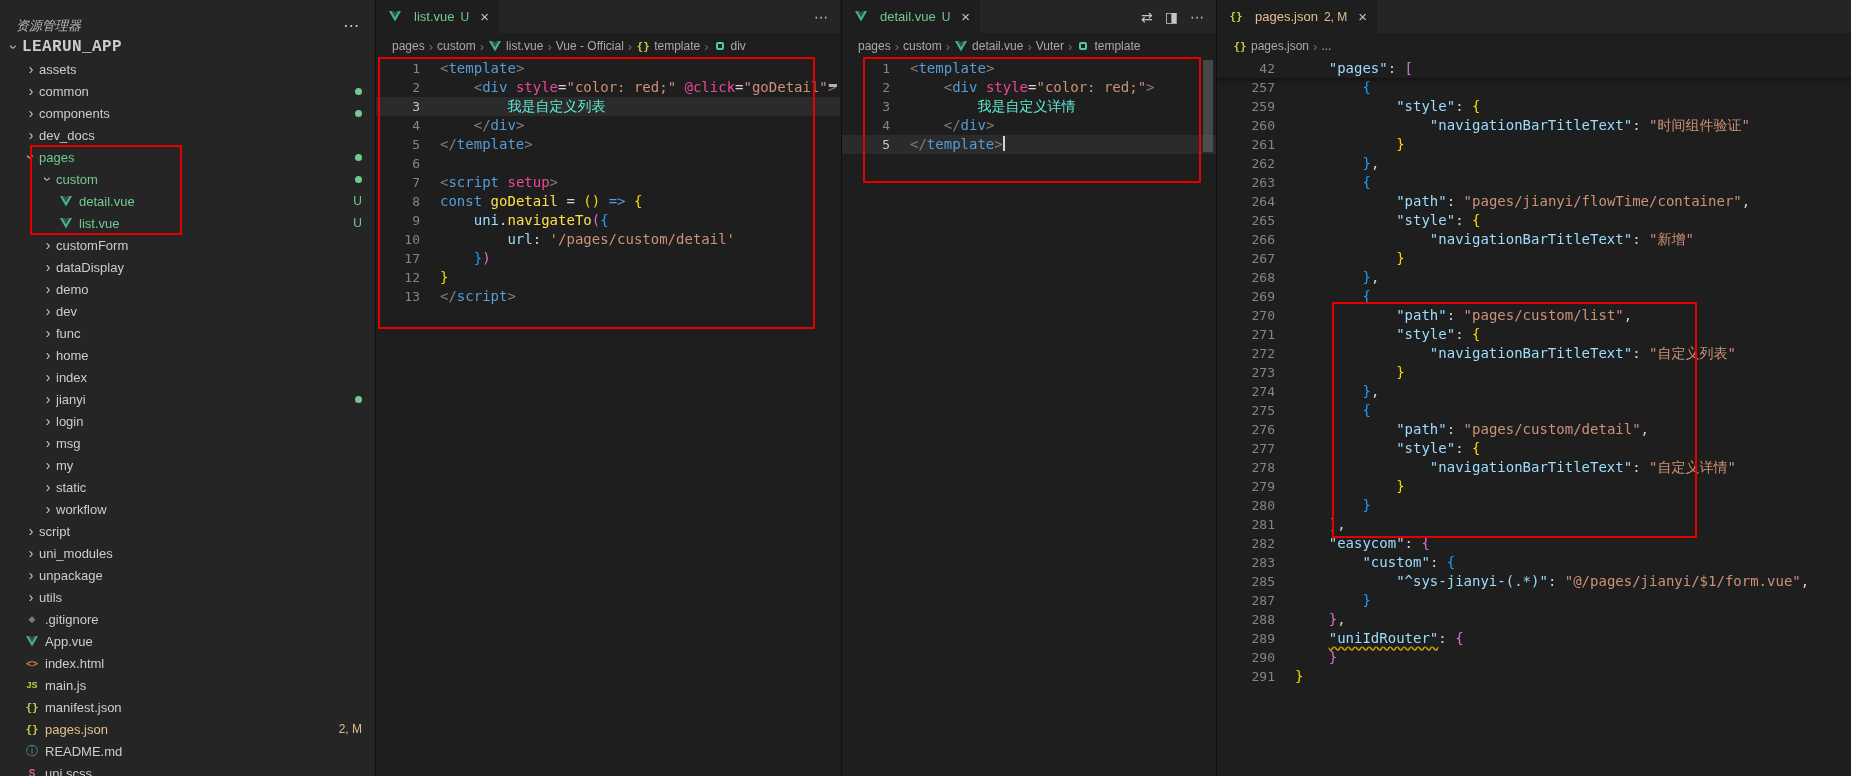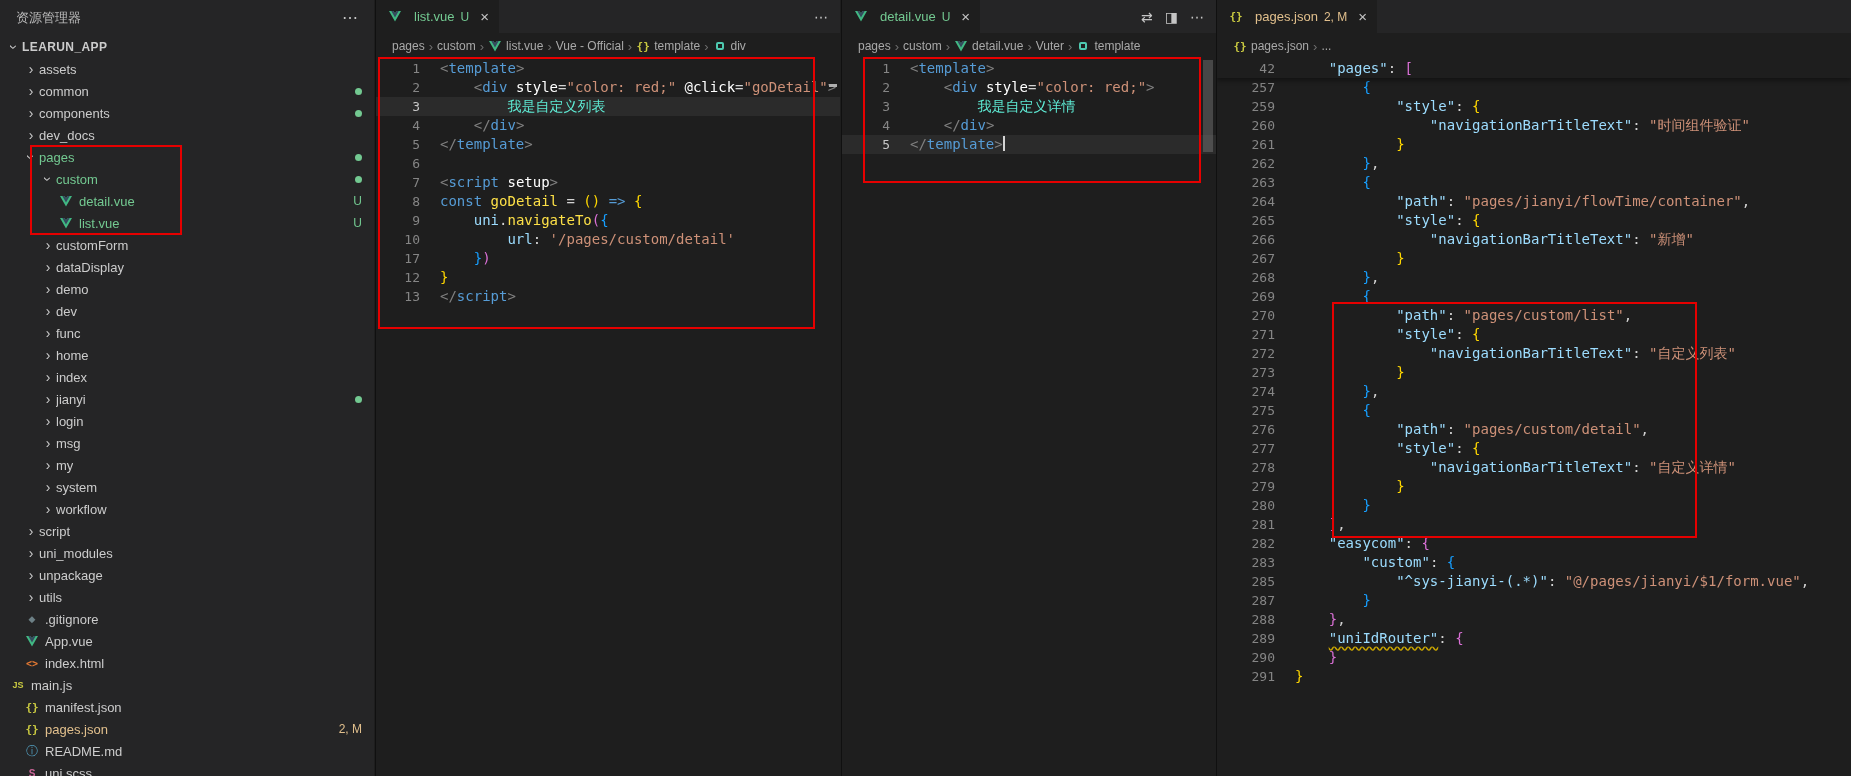--- a/index.html
+++ b/index.html
@@ -2,31 +2,31 @@
 <html><head>
 <meta charset="utf-8">
 <style>
   *{margin:0;padding:0;box-sizing:border-box;}
   html,body{width:1851px;height:776px;overflow:hidden;background:#1e1e1e;
     font-family:"Liberation Sans",sans-serif;}
   #app{position:relative;width:1851px;height:776px;background:#1e1e1e;color:#cccccc;}
 
   
   .sidebar{position:absolute;left:0;top:0;width:374px;height:776px;background:#252526;overflow:hidden;}
-  .sidebar-header{height:35px;display:flex;align-items:center;padding:0 16px;font-size:13px;color:#bbbbbb;}
+  .sidebar-header{height:35px;display:flex;align-items:flex-end;padding:0 16px;font-size:13px;color:#bbbbbb;font-style:italic;}
   .sidebar-header .more{margin-left:auto;color:#c5c5c5;font-size:16px;cursor:pointer;}
   .tree{position:absolute;top:36px;left:0;right:0;bottom:0;overflow:hidden;}
   .tree-row{height:22px;display:flex;align-items:center;font-size:13px;color:#cccccc;cursor:pointer;padding-right:12px;white-space:nowrap;}
   .chev{width:16px;flex:none;text-align:center;color:#cccccc;font-size:14px;display:inline-block;transform-origin:50% 50%;}
   .chev.exp{transform:rotate(90deg);}
   .ficon{width:18px;flex:none;display:inline-flex;justify-content:center;align-items:center;margin-right:4px;}
   .t-label{overflow:hidden;text-overflow:ellipsis;}
   .t-label.green{color:#73c991;}
   .t-label.yellow{color:#e2c08d;}
-  .root-label{font-weight:bold;font-size:12px;letter-spacing:.4px;}
+  .root-label{font-weight:bold;font-size:16px;letter-spacing:.4px;font-family:Liberation Mono, monospace;}
   .badge{margin-left:auto;font-size:12px;flex:none;}
   .badge.green{color:#73c991;}
   .badge.yellow{color:#e2c08d;}
   .dot{margin-left:auto;width:7px;height:7px;border-radius:50%;background:#73c991;flex:none;}
 
   
   .pane{position:absolute;top:0;height:776px;background:#1e1e1e;border-left:1px solid #101010;overflow:hidden;}
   .pane1{left:375px;width:465px;}
   .pane2{left:841px;width:375px;}
   .pane3{left:1216px;width:635px;}
@@ -48,21 +48,21 @@
   .code{position:absolute;left:0;right:0;top:59px;bottom:0;font-family:"DejaVu Sans Mono",monospace;font-size:14px;overflow:hidden;}
   .code-line{height:19px;line-height:19px;display:flex;}
   .code-line.current{background:rgba(255,255,255,0.06);}
   .code-line.current .ln{color:#c6c6c6;}
   .ln{flex:none;text-align:right;color:#858585;font-size:13px;}
   .pane1 .ln{width:44px;} .pane2 .ln{width:48px;} .pane3 .ln{width:58px;}
   .lc{margin-left:20px;white-space:pre;color:#d4d4d4;}
   .sticky{position:relative;z-index:2;background:#1e1e1e;box-shadow:0 3px 4px rgba(0,0,0,0.35);}
 
   
-  .c-p{color:#808080}.c-t{color:#569cd6}.c-a{color:#ffffff}.c-s{color:#ce9178}
+  .c-p{color:#808080}.c-t{color:#569cd6}.c-a{color:#ec4899}.c-s{color:#ce9178}
   .c-d{color:#d4d4d4}.c-x{color:#5eead4}.c-k{color:#569cd6}.c-f{color:#fde047}
   .c-v{color:#9cdcfe}.c-j{color:#9cdcfe}
   .c-g1{color:#ffd700}.c-g2{color:#da70d6}.c-g3{color:#179fff}
   .c-jw{color:#9cdcfe;text-decoration:underline wavy #cca700;text-decoration-skip-ink:none;text-underline-offset:3px;}
   .cursor{display:inline-block;width:2px;height:15px;background:#d4d4d4;vertical-align:-2px;}
 
   .scroll-thumb{position:absolute;width:10px;background:rgba(121,121,121,0.45);}
   .pane2 .scroll-thumb{right:3px;top:60px;height:92px;}
   .ruler-mark{position:absolute;right:3px;top:84px;width:8px;height:3px;background:#b0b0b0;}
 
@@ -172,21 +172,21 @@
         <div class="tree-row" style="padding-left: 40px;">
           <span class="chev">›</span>
           <span class="t-label">msg</span>
         </div>
         <div class="tree-row" style="padding-left: 40px;">
           <span class="chev">›</span>
           <span class="t-label">my</span>
         </div>
         <div class="tree-row" style="padding-left: 40px;">
           <span class="chev">›</span>
-          <span class="t-label">system</span>
+          <span class="t-label">static</span>
         </div>
         <div class="tree-row" style="padding-left: 40px;">
           <span class="chev">›</span>
           <span class="t-label">workflow</span>
         </div>
         <div class="tree-row" style="padding-left: 23px;">
           <span class="chev">›</span>
           <span class="t-label">script</span>
         </div>
         <div class="tree-row" style="padding-left: 23px;">
@@ -215,21 +215,21 @@
             </svg>
           </span>
           <span class="t-label">App.vue</span>
         </div>
         <div class="tree-row" style="padding-left: 23px;">
           <span class="ficon">
             <span style="color:#e37933;font:bold 10px 'DejaVu Sans Mono',monospace">&lt;&gt;</span>
           </span>
           <span class="t-label">index.html</span>
         </div>
-        <div class="tree-row" style="padding-left: 9px;">
+        <div class="tree-row" style="padding-left: 23px;">
           <span class="ficon">
             <span style="color:#cbcb41;font:bold 9px 'Liberation Sans',sans-serif">JS</span>
           </span>
           <span class="t-label">main.js</span>
         </div>
         <div class="tree-row" style="padding-left: 23px;">
           <span class="ficon">
             <span style="color:#cbcb41;font:bold 11px 'DejaVu Sans Mono',monospace">{}</span>
           </span>
           <span class="t-label">manifest.json</span>

